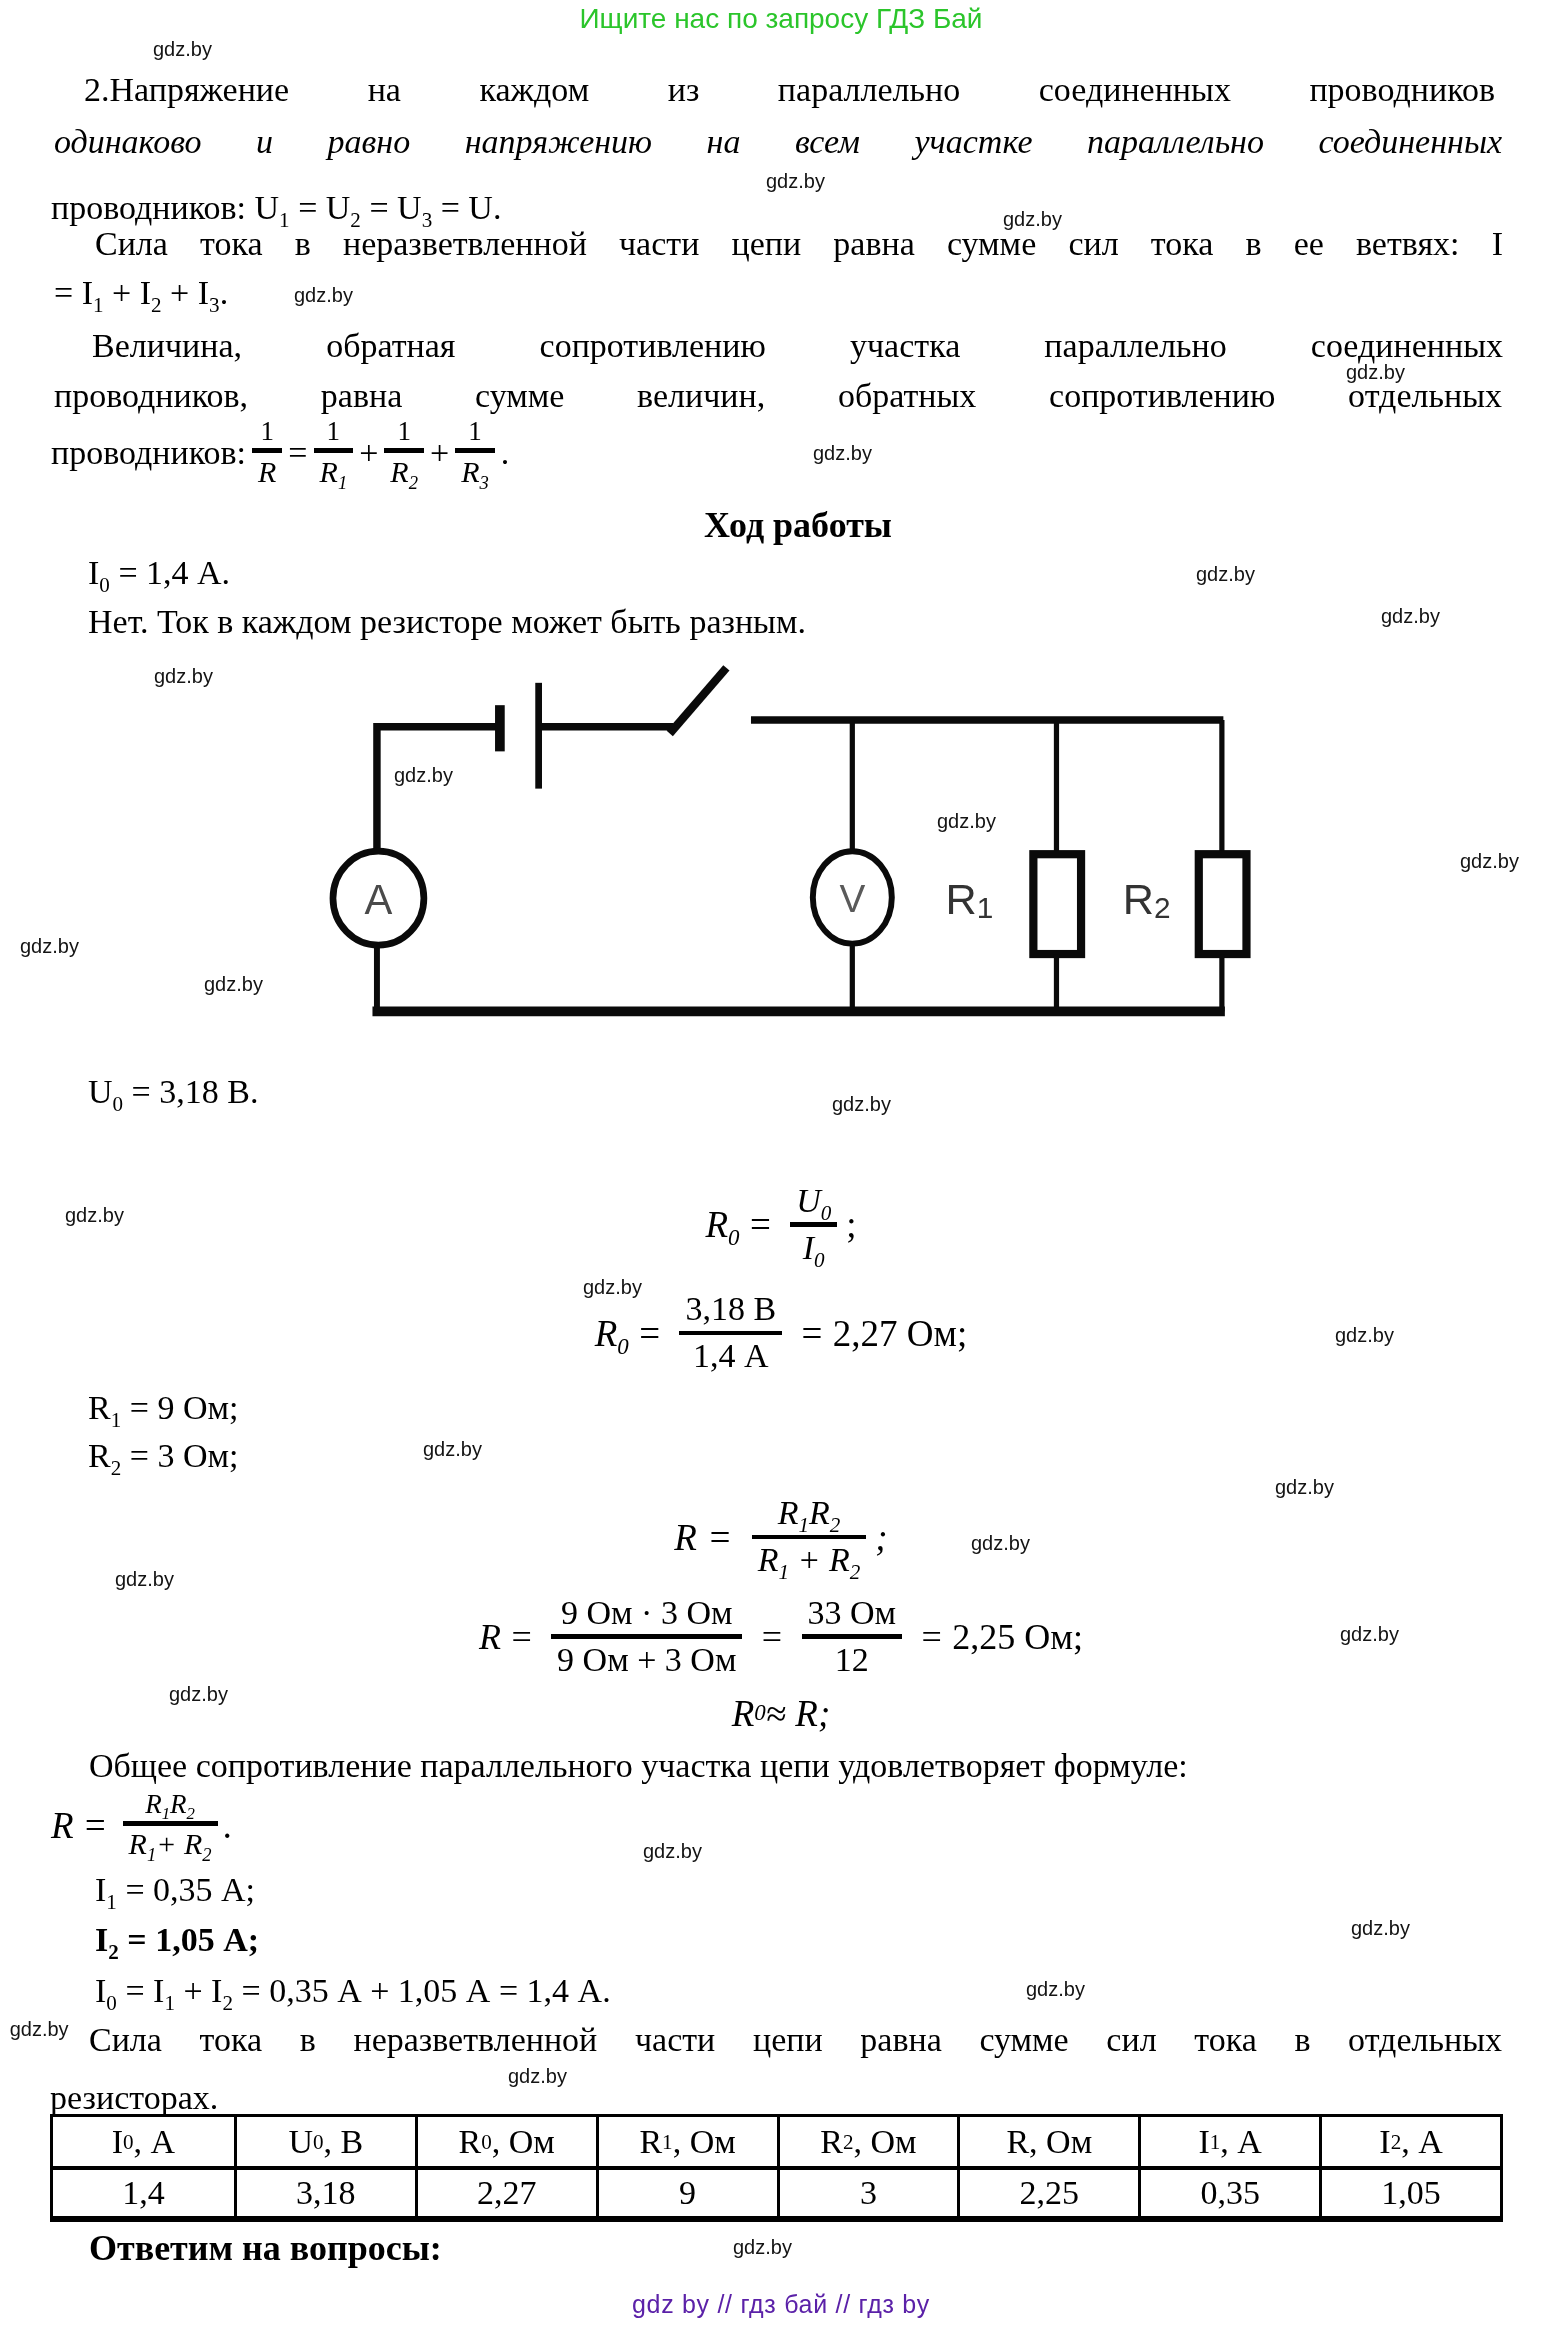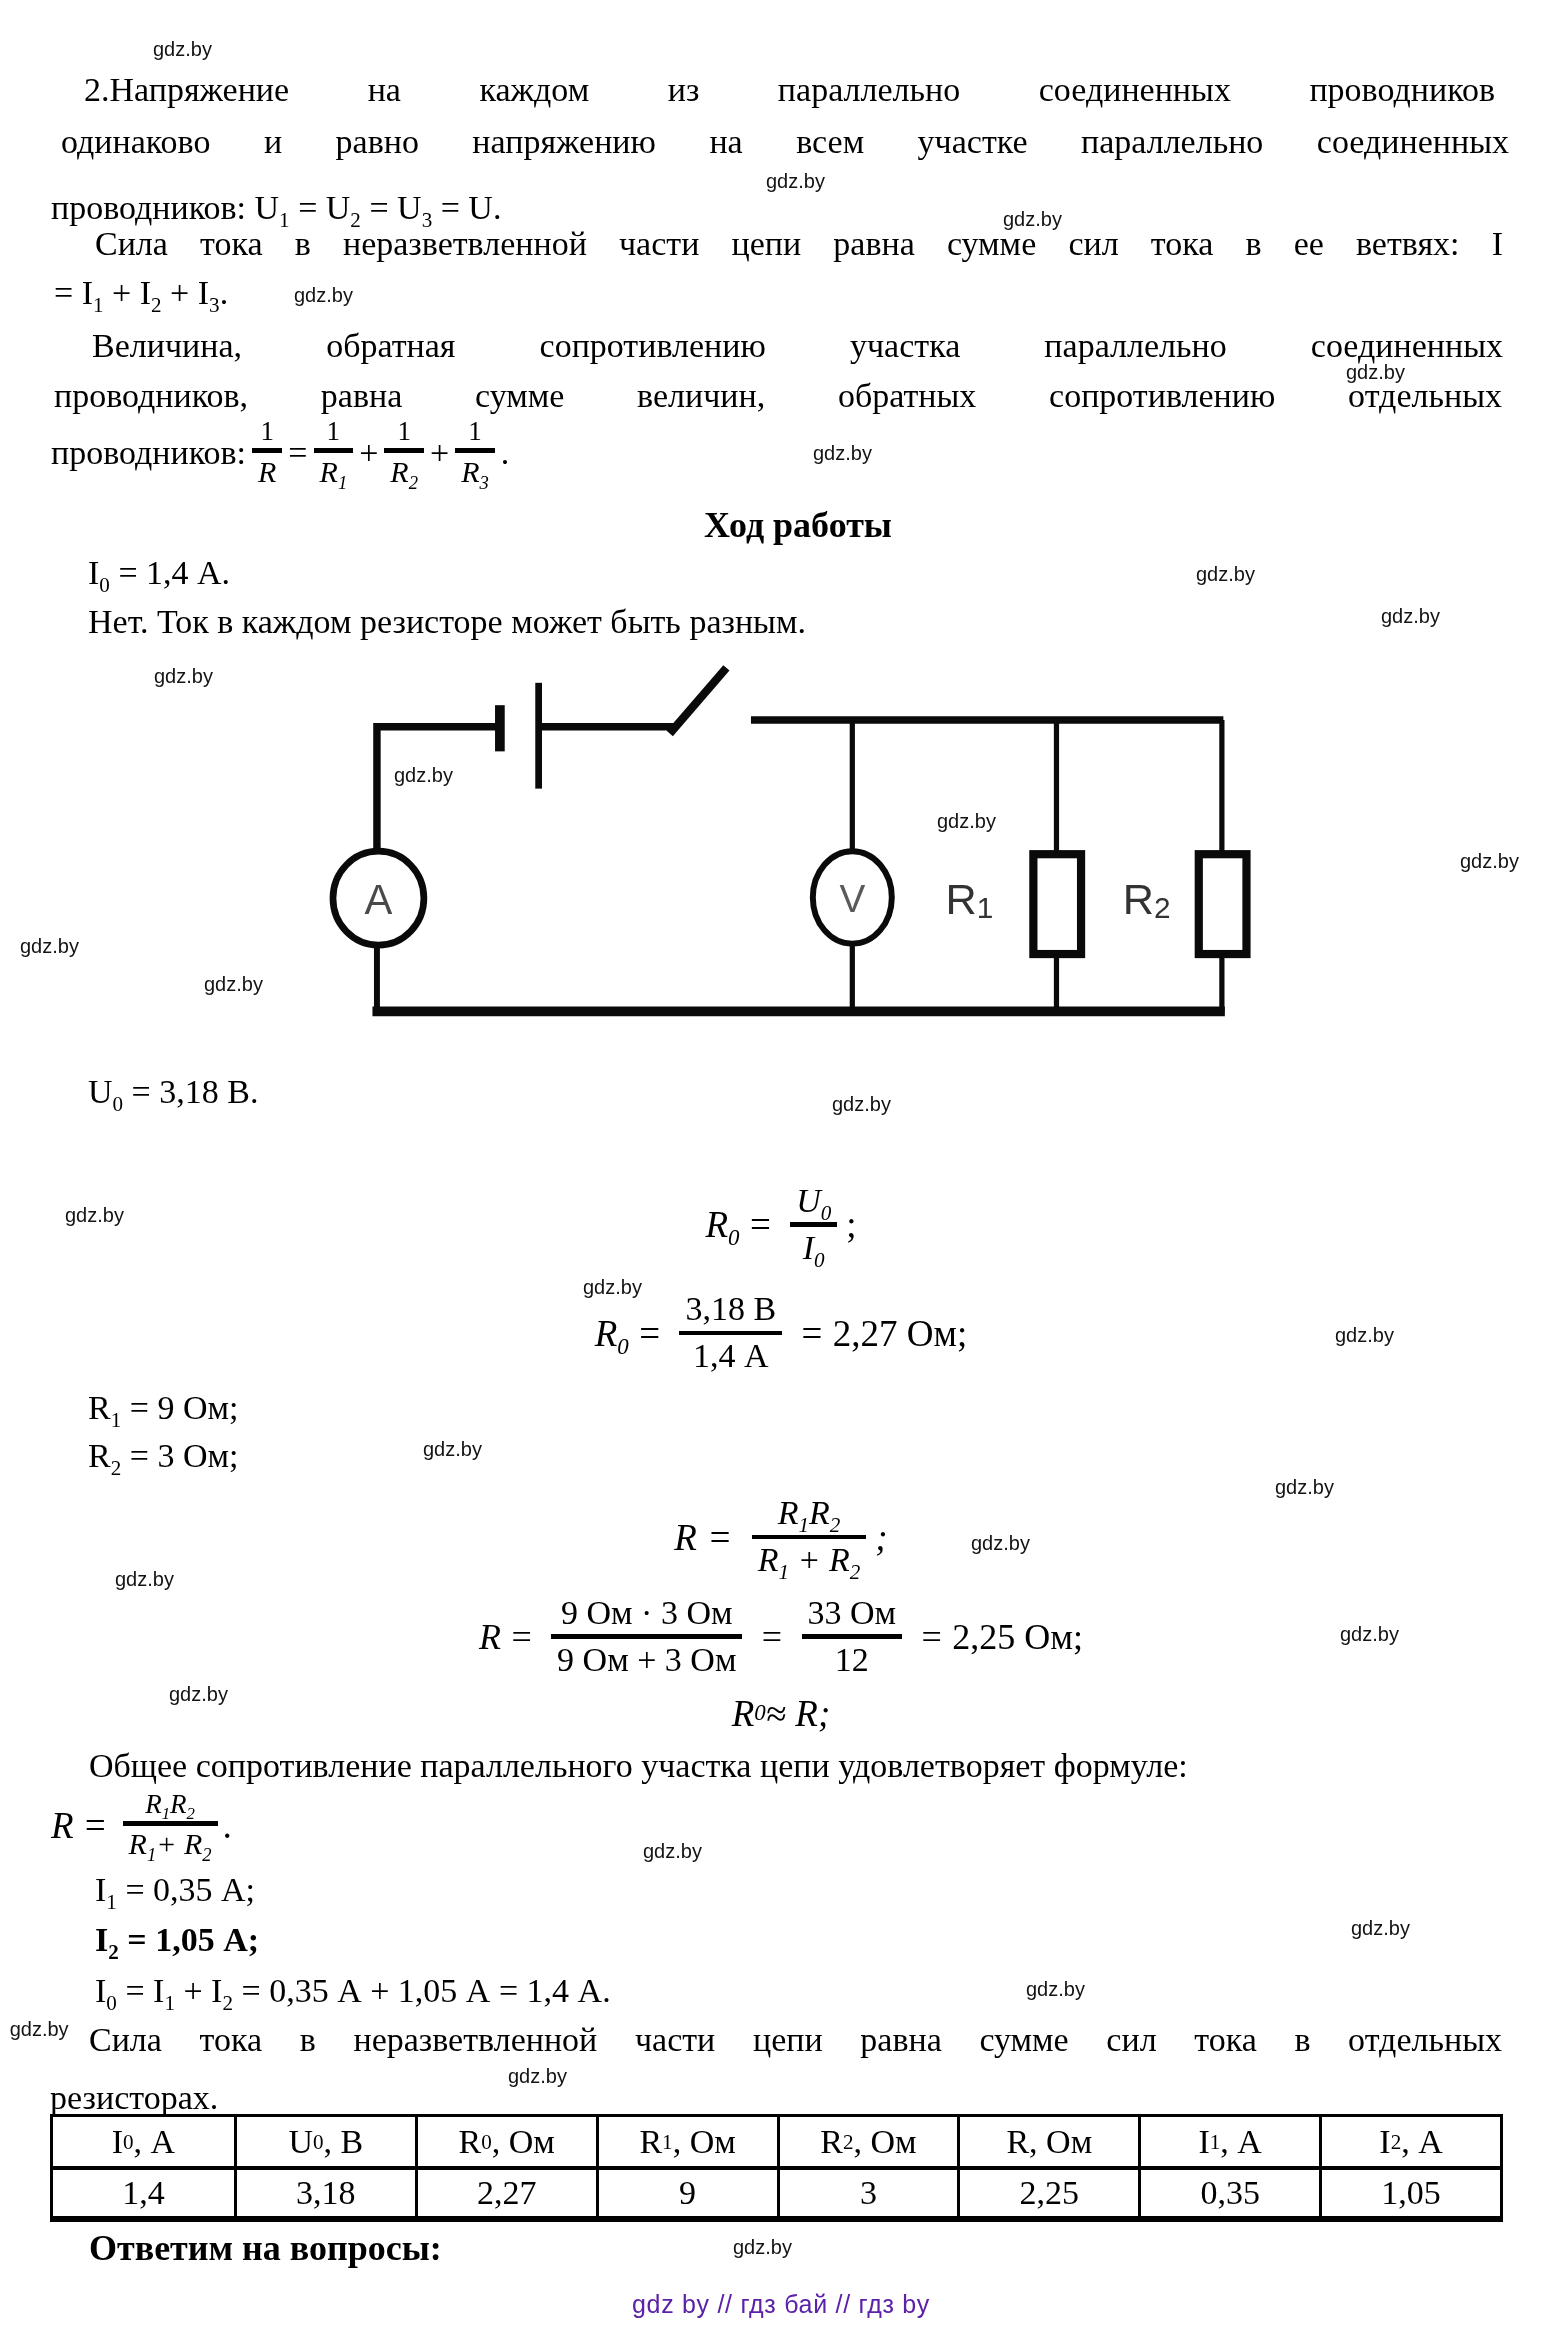--- a/index.html
+++ b/index.html
@@ -43,20 +43,21 @@
         border-left:3px solid #000;box-sizing:border-box;}
   .cell:first-child{border-left:none;}
   .trow.hdr .cell{height:49px;}
   .trow.val .cell{height:46px;}
 </style>
 </head>
 <body>
 
 <div class="page">
 
+  <div class="promo" style="color: rgb(43, 197, 43);">Ищите нас по запросу ГДЗ Бай</div>
 
   <div>
       <span class="wm" style="left: 153px; top: 39px;">gdz.by</span>
       <span class="wm" style="left: 766px; top: 171px;">gdz.by</span>
       <span class="wm" style="left: 1003px; top: 209px;">gdz.by</span>
       <span class="wm" style="left: 294px; top: 285px;">gdz.by</span>
       <span class="wm" style="left: 1346px; top: 362px;">gdz.by</span>
       <span class="wm" style="left: 813px; top: 443px;">gdz.by</span>
       <span class="wm" style="left: 1196px; top: 564px;">gdz.by</span>
       <span class="wm" style="left: 1381px; top: 606px;">gdz.by</span>
@@ -78,21 +79,21 @@
       <span class="wm" style="left: 169px; top: 1684px;">gdz.by</span>
       <span class="wm" style="left: 643px; top: 1841px;">gdz.by</span>
       <span class="wm" style="left: 1351px; top: 1918px;">gdz.by</span>
       <span class="wm" style="left: 1026px; top: 1979px;">gdz.by</span>
       <span class="wm" style="left: 9.7px; top: 2019px;">gdz.by</span>
       <span class="wm" style="left: 508px; top: 2066px;">gdz.by</span>
       <span class="wm" style="left: 733px; top: 2237px;">gdz.by</span>
     </div>
 
   <div class="line just" style="top:70px;left:84px;width:1411px;">2.Напряжение на каждом из параллельно соединенных проводников</div>
-  <div class="line just" style="top:122px;left:61px;width:1448px;">одинаково и равно напряжению на всем участке параллельно соединенных</div>
+  <div class="line just" style="top:122px;left:54px;width:1448px;font-style:italic;">одинаково и равно напряжению на всем участке параллельно соединенных</div>
   <div class="line" style="top:188px;left:51px;">проводников: U<sub>1</sub> = U<sub>2</sub> = U<sub>3</sub> = U.</div>
 
   <div class="line just" style="top:224px;left:95px;width:1408px;">Сила тока в неразветвленной части цепи равна сумме сил тока в ее ветвях: I</div>
   <div class="line" style="top:273px;left:54px;">= I<sub>1</sub> + I<sub>2</sub> + I<sub>3</sub>.</div>
 
   <div class="line just" style="top:376px;left:54px;width:1448px;">проводников, равна сумме величин, обратных сопротивлению отдельных</div>
   <div class="line just" style="top:326px;left:92px;width:1411px;">Величина, обратная сопротивлению участка параллельно соединенных</div>
 
   <div class="p3row" style="top:411px;left:51px;height:83px;">
     <span>проводников:</span>

